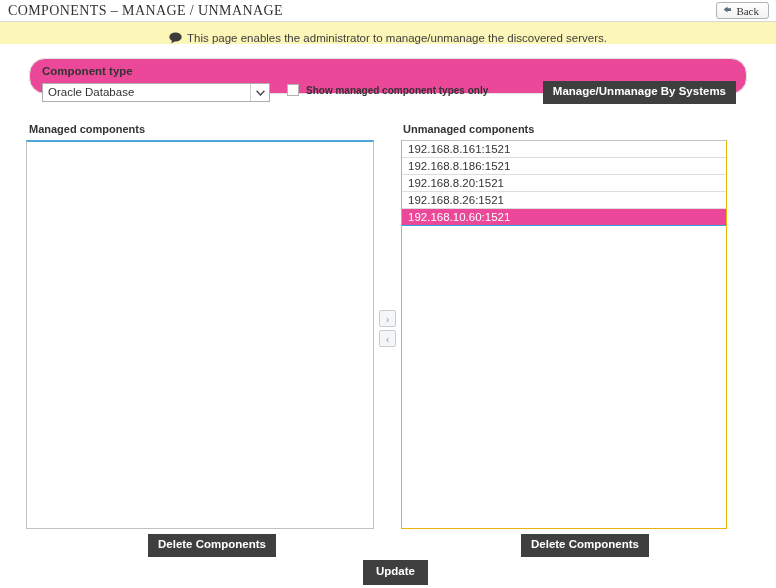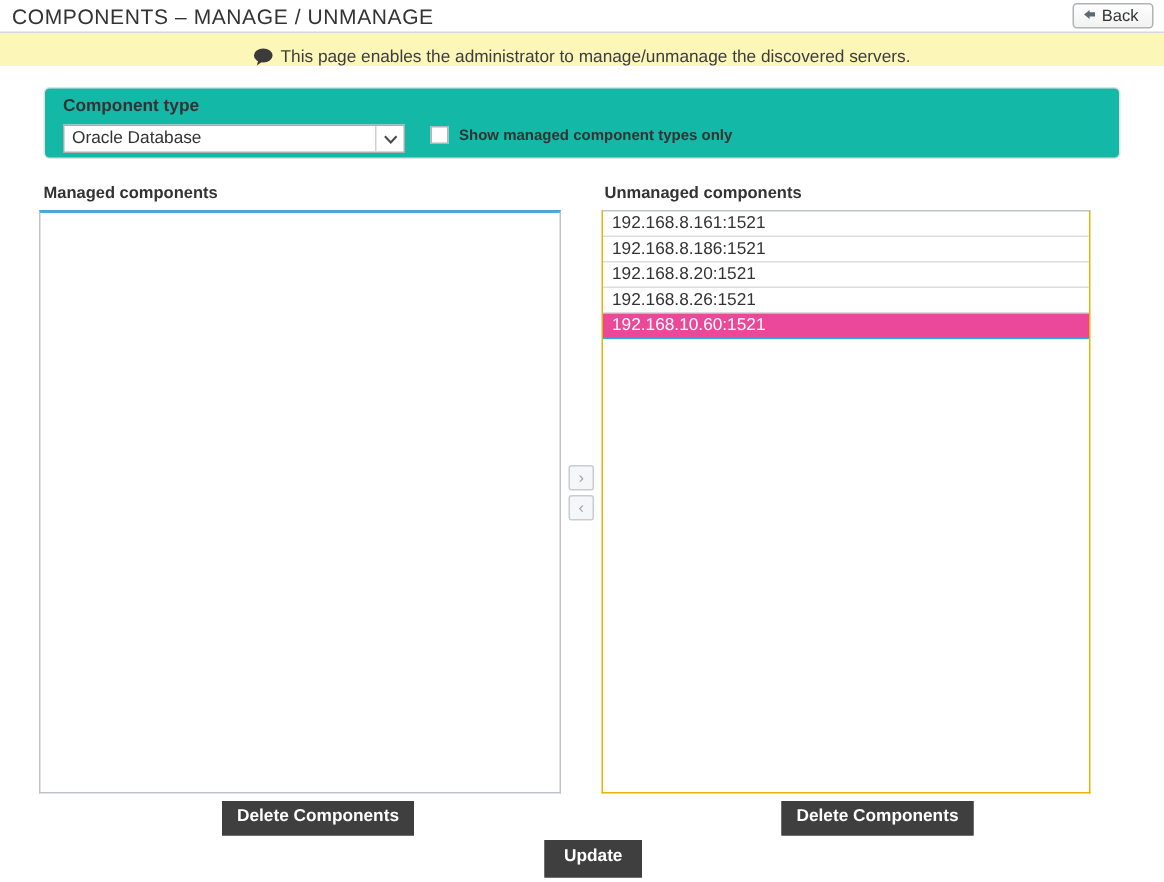--- a/index.html
+++ b/index.html
@@ -18,20 +18,21 @@
   }
 
   
   .titlebar {
     position: absolute;
     left: 0; top: 0;
     width: 776px; height: 22px;
     background: #ffffff;
     border-bottom: 1px solid #d7d7d7;
     box-sizing: border-box;
+    font-family: Liberation Serif, serif;
   }
   .page-title {
     position: absolute;
     left: 8px; top: 3px;
     font-size: 14px;
     letter-spacing: 0.4px;
     color: #333333;
     white-space: nowrap;
   }
   .back-button {
@@ -73,24 +74,24 @@
   .infobar-text {
     font-size: 11.5px;
     color: #3d3d3d;
     white-space: nowrap;
   }
 
   
   .form-panel {
     position: absolute;
     left: 29px; top: 58px;
-    width: 718px; height: 48px;
-    background: #14b8a6;
+    width: 718px; height: 36px;
+    background: #ec4899;
     border: 1px solid #e2e2e2;
-    border-radius: 4px;
+    border-radius: 16px;
     box-sizing: border-box;
   }
   .field-label {
     position: absolute;
     left: 12px; top: 6px;
     font-size: 11.5px;
     font-weight: bold;
     color: #333333;
     white-space: nowrap;
   }
@@ -271,20 +272,21 @@
         <path d="M0.6 0.8 L4.5 5 L8.4 0.8" stroke="#4a4a4a" stroke-width="1.4" fill="none"></path>
       </svg>
     </span>
   </div>
 
   <div class="chk-row">
     <span class="chk-box"></span>
     <span class="chk-label">Show managed component types only</span>
   </div>
 
+  <button class="dark-button mus-button">Manage/Unmanage By Systems</button>
 </div>
 
 <div class="list-header lh-managed">Managed components</div>
 <div class="list-header lh-unmanaged">Unmanaged components</div>
 
 <div class="listbox lb-managed" id="managed-list"></div>
 <div class="listbox lb-unmanaged" id="unmanaged-list">
     <div class="list-item">192.168.8.161:1521</div>
     <div class="list-item">192.168.8.186:1521</div>
     <div class="list-item">192.168.8.20:1521</div>

